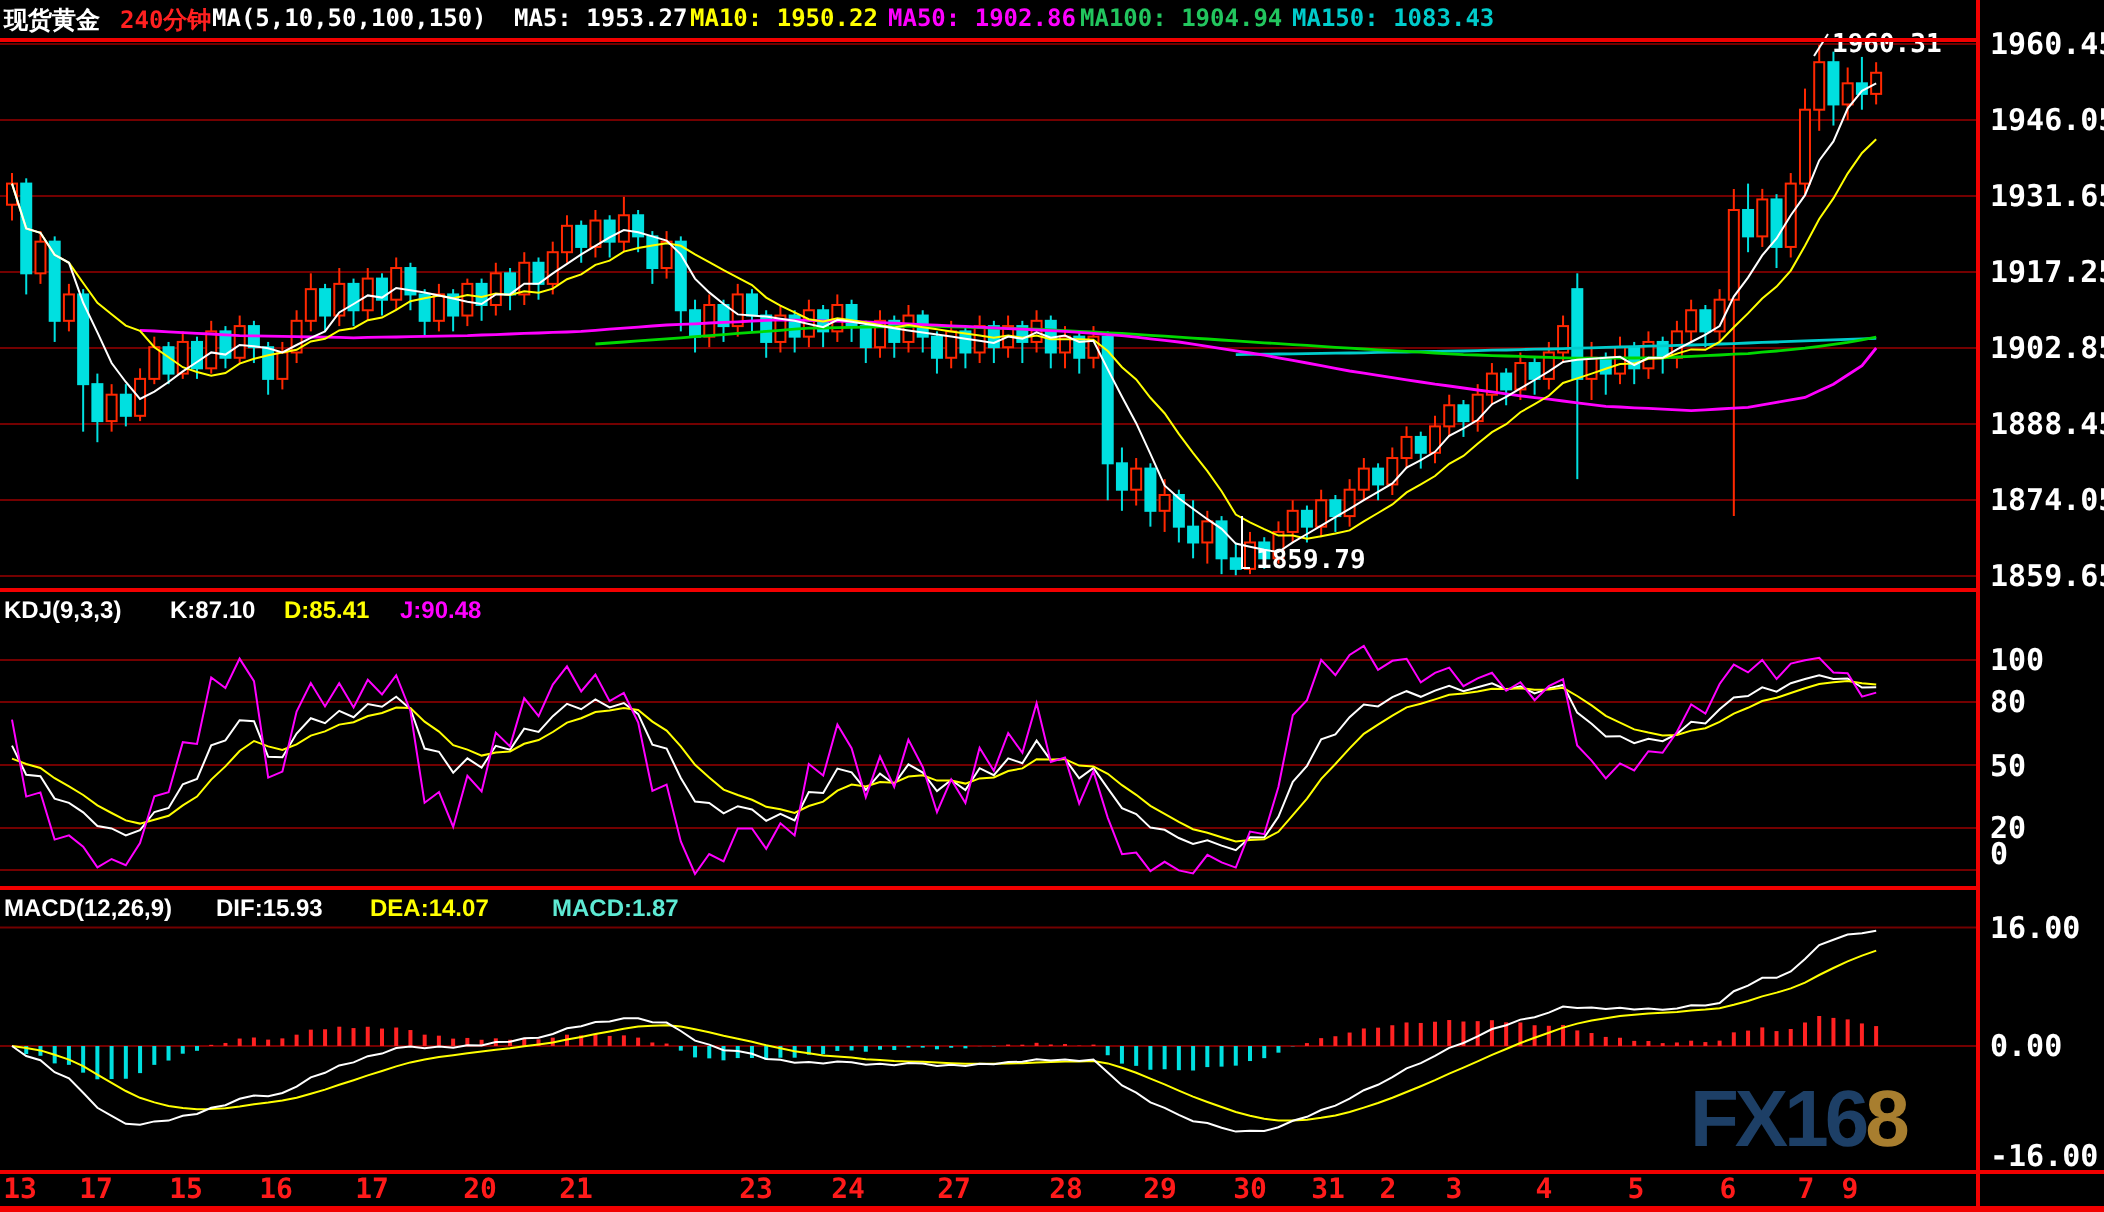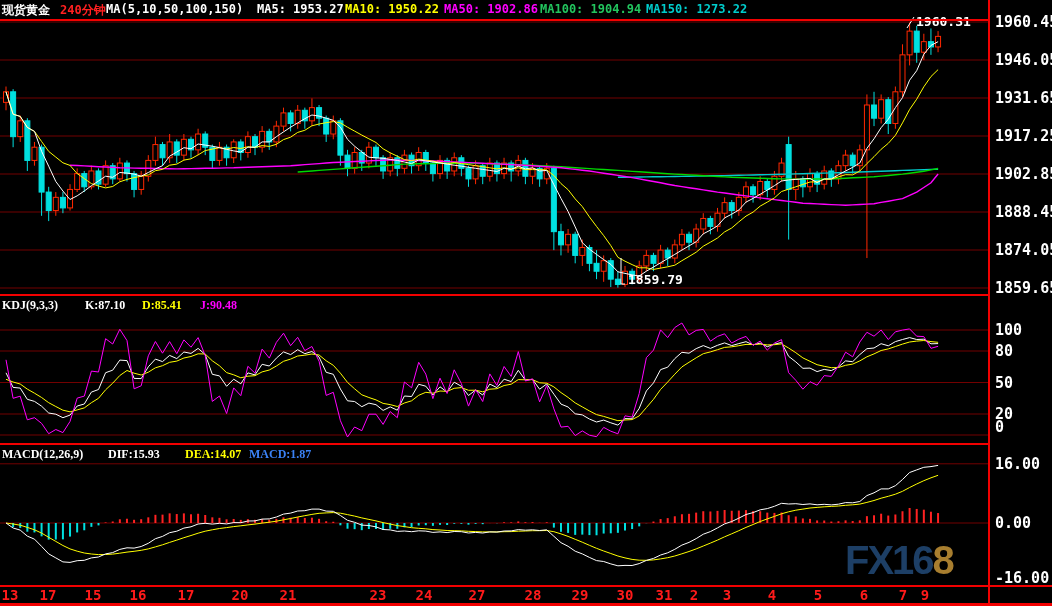--- a/index.html
+++ b/index.html
@@ -3,21 +3,21 @@
 <meta charset="utf-8">
 <style>
   html,body{margin:0;padding:0;background:#000;}
   .page{position:relative;width:1052px;height:606px;background:#000;overflow:hidden;
         font-family:"DejaVu Sans Mono","Liberation Mono",monospace;}
   .abs{position:absolute;}
   svg{position:absolute;left:0;top:0;}
   .hdr-text{position:absolute;top:2px;font-size:12px;font-weight:bold;white-space:pre;
             font-family:"DejaVu Sans Mono","Liberation Mono","DejaVu Sans",sans-serif;}
   .sub-hdr{font-size:12px;font-weight:bold;white-space:pre;
-           font-family:Liberation Serif, serif;}
+           font-family:Liberation Sans, sans-serif;}
   .hline{position:absolute;left:0;height:2px;background:#f20000;}
   .vline{position:absolute;top:0;width:2px;height:606px;background:#f20000;}
   .ylab{position:absolute;left:995px;width:56px;font-size:15px;font-weight:bold;color:#fff;
         line-height:16px;letter-spacing:0px;}
   .dlab{position:absolute;top:587px;font-size:14px;font-weight:bold;color:#ff1a1a;
         transform:translateX(-50%);}
   .logo{position:absolute;left:845px;top:540px;font-family:"Liberation Sans","DejaVu Sans",sans-serif;
         font-size:40px;font-weight:bold;letter-spacing:-2px;line-height:40px;}
 </style>
 </head>
@@ -466,35 +466,35 @@
     </svg>
 
   <div>
     <span class="hdr-text" style="left: 2px; color: rgb(255, 255, 255);">现货黄金</span>
     <span class="hdr-text" style="left: 60px; color: rgb(255, 32, 32);">240分钟</span>
     <span class="hdr-text" style="left: 106px; color: rgb(255, 255, 255);">MA(5,10,50,100,150)</span>
     <span class="hdr-text" style="left: 257px; color: rgb(255, 255, 255);">MA5: 1953.27</span>
     <span class="hdr-text" style="left: 345px; color: rgb(255, 255, 0);">MA10: 1950.22</span>
     <span class="hdr-text" style="left: 444px; color: rgb(255, 0, 255);">MA50: 1902.86</span>
     <span class="hdr-text" style="left: 540px; color: #22c55e;">MA100: 1904.94</span>
-    <span class="hdr-text" style="left: 646px; color: rgb(0, 204, 204);">MA150: 1273.22</span>
+    <span class="hdr-text" style="left: 646px; color: rgb(0, 204, 204);">MA150: 1083.43</span>
   </div>
 
   <div>
     <span class="sub-hdr abs" style="left: 2px; top: 298px; color: rgb(255, 255, 255);">KDJ(9,3,3)</span>
     <span class="sub-hdr abs" style="left: 85px; top: 298px; color: rgb(255, 255, 255);">K:87.10</span>
     <span class="sub-hdr abs" style="left: 142px; top: 298px; color: rgb(255, 255, 0);">D:85.41</span>
     <span class="sub-hdr abs" style="left: 200px; top: 298px; color: rgb(255, 0, 255);">J:90.48</span>
   </div>
 
   <div>
     <span class="sub-hdr abs" style="left: 2px; top: 447px; color: rgb(255, 255, 255);">MACD(12,26,9)</span>
     <span class="sub-hdr abs" style="left: 108px; top: 447px; color: rgb(255, 255, 255);">DIF:15.93</span>
     <span class="sub-hdr abs" style="left: 185px; top: 447px; color: rgb(255, 255, 0);">DEA:14.07</span>
-    <span class="sub-hdr abs" style="left: 249px; top: 447px; color: #3b82f6; text-align: right;">MACD:1.87</span>
+    <span class="sub-hdr abs" style="left: 276px; top: 447px; color: #5eead4; text-align: right;">MACD:1.87</span>
   </div>
 
   <div class="hline" style="top:19px;width:989px"></div>
   <div class="hline" style="top:294px;width:989px"></div>
   <div class="hline" style="top:443px;width:989px"></div>
   <div class="hline" style="top:585px;width:1052px"></div>
   <div class="hline" style="top:603px;height:3px;width:1052px"></div>
   <div class="vline" style="left:988px"></div>
 
   <div id="ylabels">

